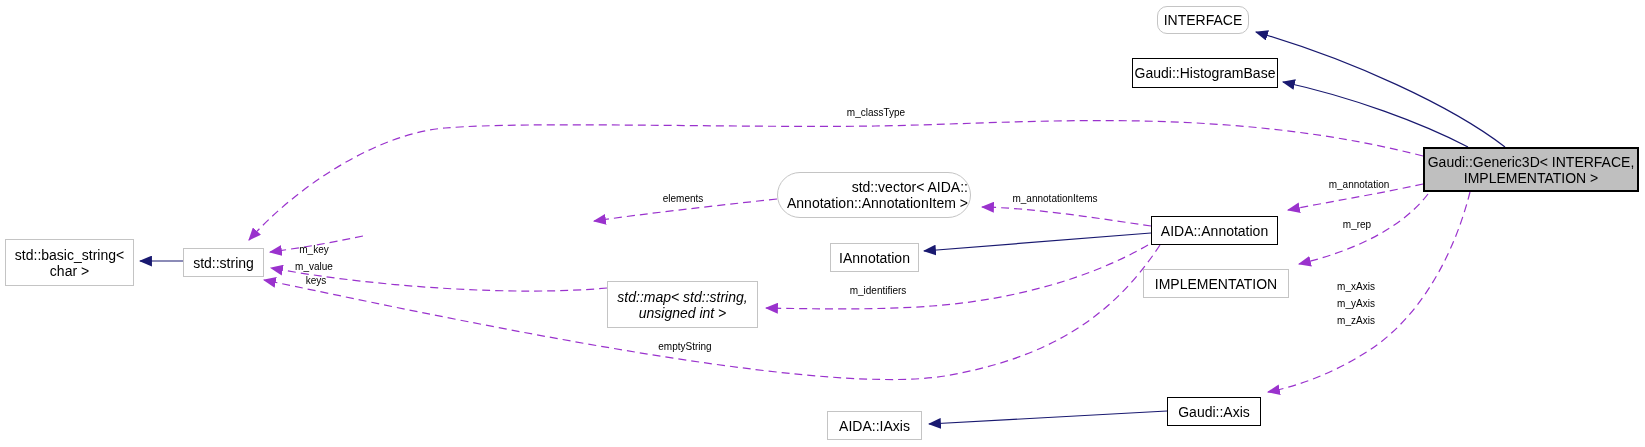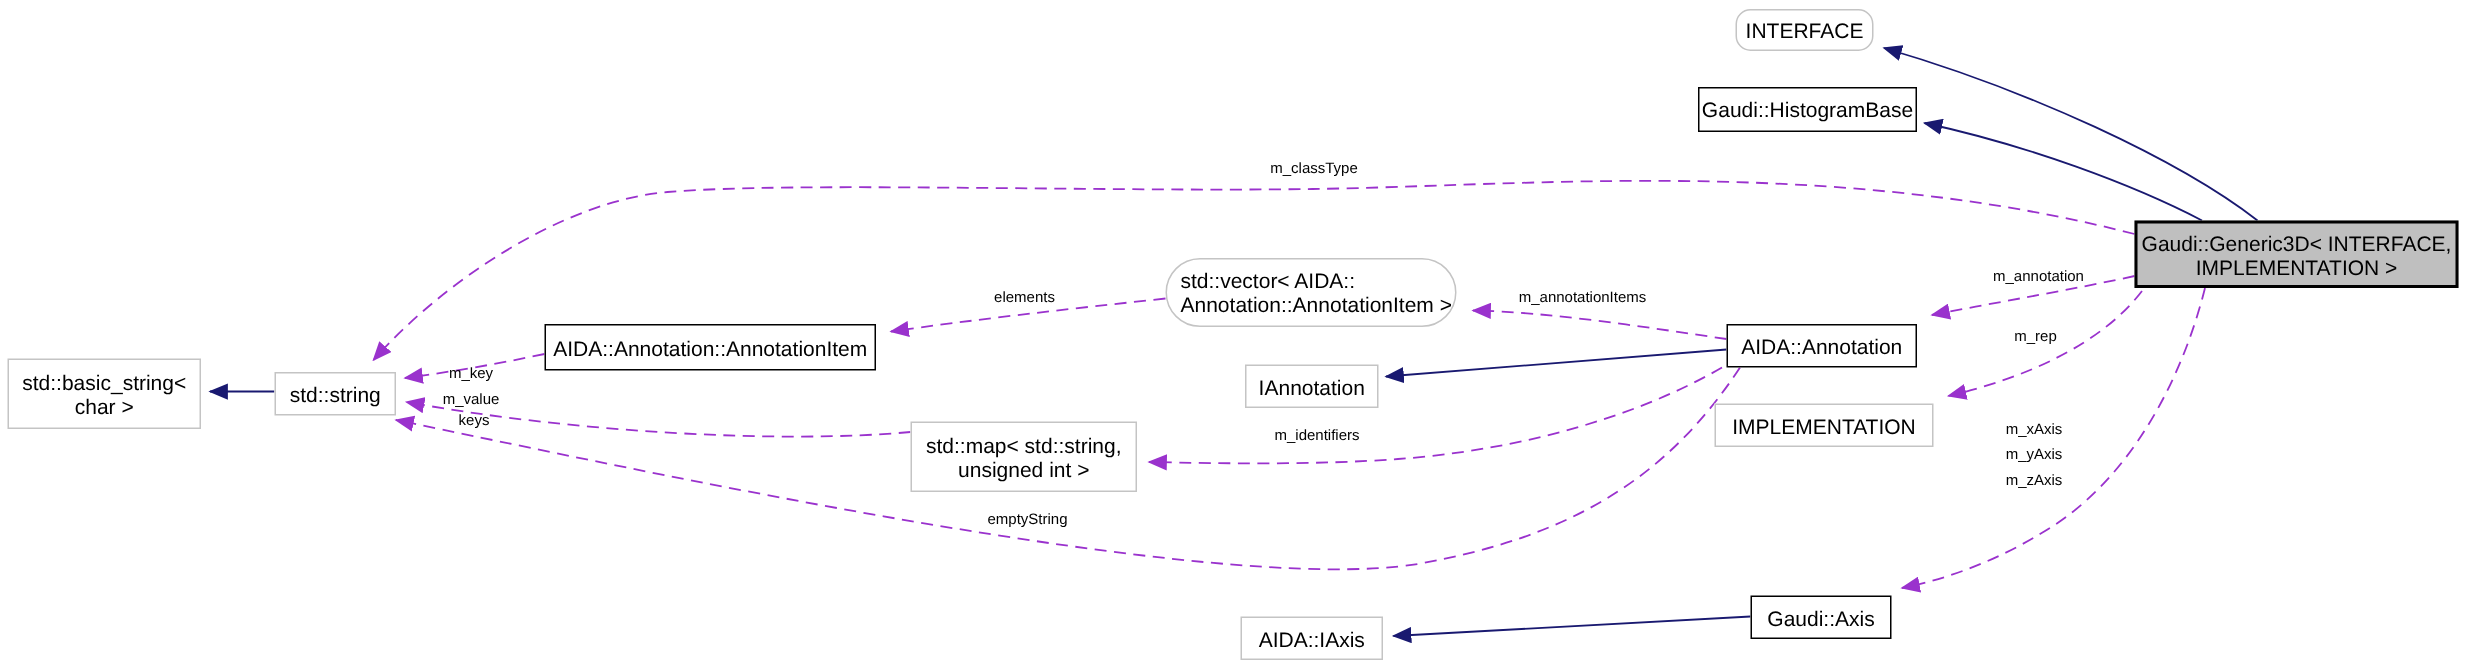--- a/index.html
+++ b/index.html
@@ -10,35 +10,35 @@
   .edge-solid{stroke:var(--solid-edge);fill:none;stroke-width:1.2;}
   .edge-dashed{stroke:var(--dashed-edge);fill:none;stroke-width:1.2;stroke-dasharray:8 5;}
   .mk-solid{fill:var(--solid-edge);}
   .mk-dashed{fill:var(--dashed-edge);}
   .node{position:absolute;display:flex;align-items:center;justify-content:center;
         box-sizing:border-box;text-align:center;font-size:14px;line-height:16px;
         white-space:pre-line;color:var(--text);background:var(--node-fill);
         border:1px solid var(--node-border-plain);}
   .node.linked{border-color:var(--node-border-linked);}
   .node.main{background:var(--node-fill-main);border:2px solid var(--node-border-linked);}
-  .node.left-align{justify-content:flex-start;text-align:left;padding-left:9px;border-radius:23px;}
+  .node.left-align{justify-content:flex-start;text-align:right;padding-left:9px;border-radius:23px;}
   .edge-label{position:absolute;font-size:10px;line-height:17px;text-align:center;
         white-space:pre-line;color:var(--text);}
   
   #n-interface{left:1157px;top:6px;width:92px;height:28px;border-radius:10px;}
   #n-histogram-base{left:1132px;top:58px;width:146px;height:30px;}
   #n-generic3d{left:1423px;top:147px;width:216px;height:45px;}
   #n-basic-string{left:5px;top:239px;width:129px;height:47px;}
   #n-std-string{left:183px;top:248px;width:81px;height:29px;}
   #n-annotation-item{left:363px;top:216px;width:221px;height:31px;}
   #n-vector{left:777px;top:172px;width:194px;height:46px;}
   #n-iannotation{left:830px;top:243px;width:89px;height:29px;}
   #n-annotation{left:1151px;top:216px;width:127px;height:29px;}
   #n-implementation{left:1143px;top:269px;width:146px;height:29px;}
-  #n-std-map{left:607px;top:281px;width:151px;height:47px;}
+  #n-std-map{left:607px;top:281px;width:151px;height:47px;font-style:italic;}
   #n-iaxis{left:827px;top:411px;width:95px;height:29px;}
   #n-gaudi-axis{left:1167px;top:397px;width:94px;height:29px;}
   
   #l-classtype{left:833px;top:104px;width:86px;}
   #l-key-value{left:282px;top:201px;width:64px;margin-top:40px;}
   #l-keys{left:295px;top:272px;width:42px;}
   #l-elements{left:654px;top:190px;width:58px;}
   #l-annotationitems{left:994px;top:190px;width:122px;}
   #l-annotation{left:1314px;top:176px;width:90px;}
   #l-rep{left:1333px;top:216px;width:48px;}
@@ -79,21 +79,20 @@
     <path class="edge-dashed" marker-end="url(#arrow-dashed)" d="M1470,192 C1455,252 1420,322 1360,356 C1332,373 1299,386 1268,392"></path>
   </svg>
 
   <div id="n-interface" class="node">INTERFACE</div>
   <div id="n-histogram-base" class="node linked">Gaudi::HistogramBase</div>
   <div id="n-generic3d" class="node main">Gaudi::Generic3D&lt; INTERFACE,
 IMPLEMENTATION &gt;</div>
   <div id="n-basic-string" class="node">std::basic_string&lt;
 char &gt;</div>
   <div id="n-std-string" class="node">std::string</div>
-  <div id="n-annotation-item" class="node linked">AIDA::Annotation::AnnotationItem</div>
   <div id="n-vector" class="node left-align">std::vector&lt; AIDA::
 Annotation::AnnotationItem &gt;</div>
   <div id="n-iannotation" class="node">IAnnotation</div>
   <div id="n-implementation" class="node">IMPLEMENTATION</div>
   <div id="n-annotation" class="node linked">AIDA::Annotation</div>
   <div id="n-std-map" class="node">std::map&lt; std::string,
 unsigned int &gt;</div>
   <div id="n-iaxis" class="node">AIDA::IAxis</div>
   <div id="n-gaudi-axis" class="node linked">Gaudi::Axis</div>
 

